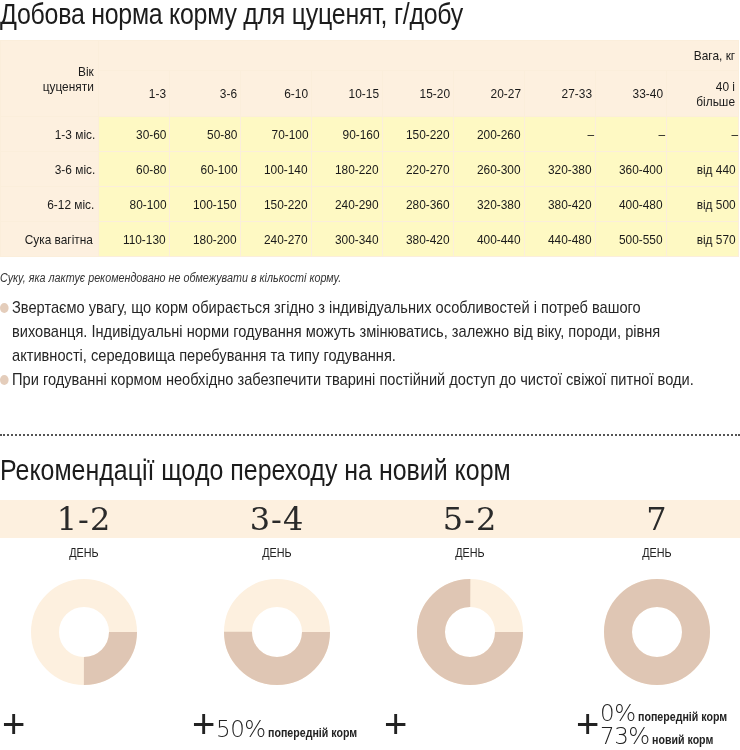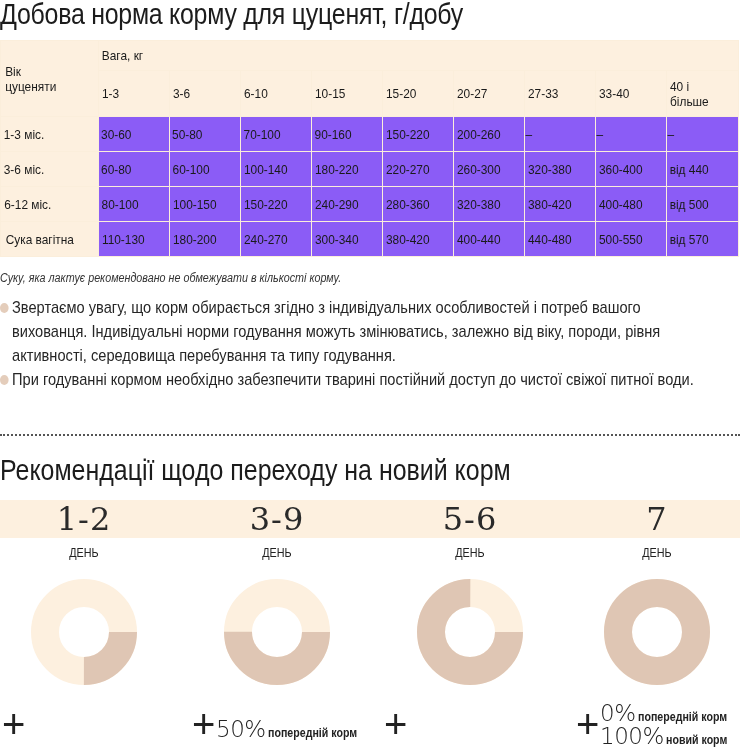--- a/index.html
+++ b/index.html
@@ -1,22 +1,22 @@
 <!DOCTYPE html>
 <html><head>
 <meta charset="utf-8">
 <style>
   html, body { margin:0; padding:0; background:#ffffff; }
   body { width:740px; height:750px; overflow:hidden; font-family:"Liberation Sans", sans-serif; color:#1a1a1a; position:relative; }
   .title { position:absolute; left:0; top:-2px; font-size:29px; font-weight:400; letter-spacing:-0.3px; white-space:nowrap; transform:scaleX(0.86); transform-origin:left top; color:#1c1c1c; }
   table.norm { position:absolute; left:0; top:40px; width:738px; border-collapse:collapse; table-layout:fixed; font-size:13.5px; }
-  table.norm td, table.norm th { text-align:left; vertical-align:middle; padding:0; font-weight:400; border:1px solid #fbeedb; }
+  table.norm td, table.norm th { text-align:right; vertical-align:middle; padding:0; font-weight:400; border:1px solid #fbeedb; }
   .hdr { background:#fdf0df; }
   .agecell { background:#fdf0df; }
-  .datacell { background:#8b5cf6; }
+  .datacell { background:#fef9c3; }
   .cond { display:inline-block; transform:scaleX(0.88); white-space:nowrap; }
   .note { position:absolute; left:0; top:271px; font-size:12.5px; font-style:italic; color:#333; white-space:nowrap; transform:scaleX(0.86); transform-origin:left top; }
   .bullets { position:absolute; left:0; top:296px; width:820px; transform:scaleX(0.86); transform-origin:left top; font-size:17px; line-height:24px; color:#262626; }
   .bullet { position:relative; padding-left:14px; }
   .dot { position:absolute; left:0; top:7px; width:10px; height:10px; border-radius:50%; background:#e4cdbb; }
   .divider { position:absolute; left:0; top:434px; width:740px; border-top:2px dotted #555; }
   .subtitle { position:absolute; left:0; top:454px; font-size:29px; white-space:nowrap; transform:scaleX(0.86); transform-origin:left top; color:#1c1c1c; }
   .band { position:absolute; left:0; top:500px; width:740px; height:38px; background:#fdf0df; }
   .stage { position:absolute; top:498px; width:180px; text-align:center; }
   .daynum { font-family:"DejaVu Serif", serif; font-size:32px; font-weight:300; line-height:42px; color:#2a2a2a; letter-spacing:1px; }
@@ -133,48 +133,48 @@
       <div class="daylbl">ДЕНЬ</div>
       <svg class="donut" width="108" height="108" viewBox="0 0 108 108">
         <circle cx="54" cy="54" r="39" fill="none" stroke="#fdf0df" stroke-width="28"></circle>
         <circle cx="54" cy="54" r="39" fill="none" stroke="#dfc6b4" stroke-width="28" stroke-dasharray="61.26105674500096 245.04422698000386" transform="rotate(0 54 54)"></circle>
       </svg>
     </div>
     <div class="pct" style="left: 2px;">
       <span class="plus">+</span>
     </div>
     <div class="stage" style="left: 187px;">
-      <div class="daynum">3-9</div>
+      <div class="daynum">3-4</div>
       <div class="daylbl">ДЕНЬ</div>
       <svg class="donut" width="108" height="108" viewBox="0 0 108 108">
         <circle cx="54" cy="54" r="39" fill="none" stroke="#fdf0df" stroke-width="28"></circle>
         <circle cx="54" cy="54" r="39" fill="none" stroke="#dfc6b4" stroke-width="28" stroke-dasharray="122.52211349000191 245.04422698000386" transform="rotate(0 54 54)"></circle>
       </svg>
     </div>
     <div class="pct" style="left: 192px;">
       <span class="plus">+</span>
       <div class="line" style="top:16px"><span class="big">50%</span><span class="small">попередній корм</span></div>
     </div>
     <div class="stage" style="left: 380px;">
-      <div class="daynum">5-6</div>
+      <div class="daynum">5-2</div>
       <div class="daylbl">ДЕНЬ</div>
       <svg class="donut" width="108" height="108" viewBox="0 0 108 108">
         <circle cx="54" cy="54" r="39" fill="none" stroke="#fdf0df" stroke-width="28"></circle>
         <circle cx="54" cy="54" r="39" fill="none" stroke="#dfc6b4" stroke-width="28" stroke-dasharray="183.7831702350029 245.04422698000386" transform="rotate(0 54 54)"></circle>
       </svg>
     </div>
     <div class="pct" style="left: 384px;">
       <span class="plus">+</span>
     </div>
     <div class="stage" style="left: 567px;">
       <div class="daynum">7</div>
       <div class="daylbl">ДЕНЬ</div>
       <svg class="donut" width="108" height="108" viewBox="0 0 108 108">
         <circle cx="54" cy="54" r="39" fill="none" stroke="#fdf0df" stroke-width="28"></circle>
         <circle cx="54" cy="54" r="39" fill="none" stroke="#dfc6b4" stroke-width="28" stroke-dasharray="245.04422698000383 245.04422698000386" transform="rotate(0 54 54)"></circle>
       </svg>
     </div>
     <div class="pct" style="left: 576px;">
       <span class="plus">+</span>
       <div class="line" style="top:0px"><span class="big">0%</span><span class="small">попередній корм</span></div>
-      <div class="line" style="top:23px"><span class="big">100%</span><span class="small">новий корм</span></div>
+      <div class="line" style="top:23px"><span class="big">73%</span><span class="small">новий корм</span></div>
     </div>
   </div>
 
 </body></html>

